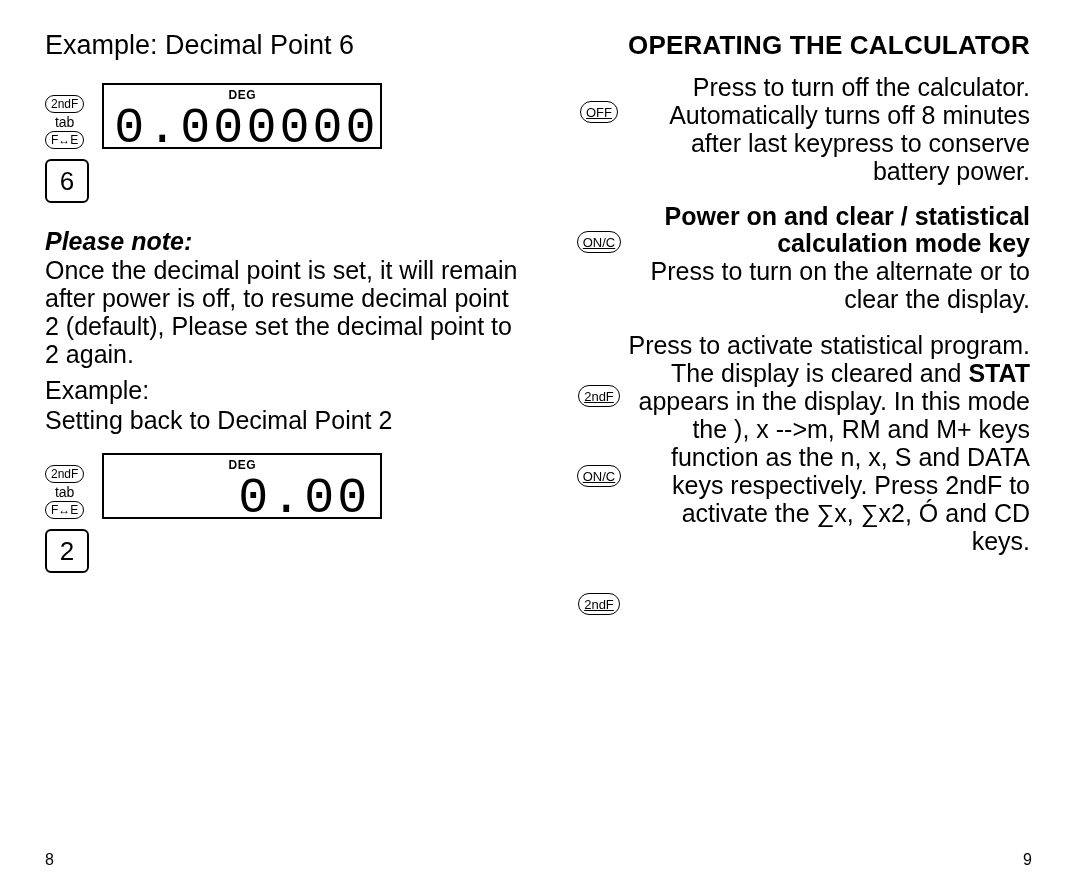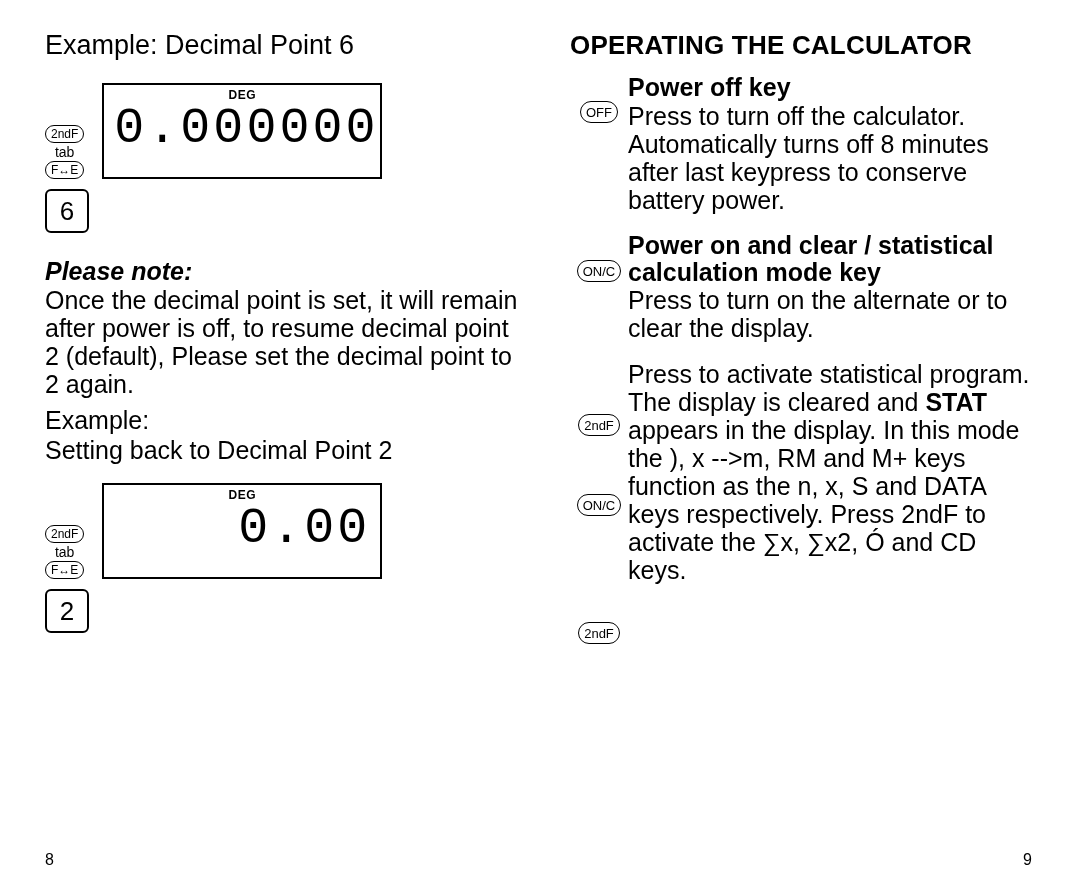--- a/index.html
+++ b/index.html
@@ -16,21 +16,21 @@
     box-sizing: border-box;
     padding: 30px 40px 20px 40px;
     display: flex;
   }
   .col {
     width: 50%;
     box-sizing: border-box;
     position: relative;
   }
   .col-left  { padding-right: 20px; padding-left: 5px; }
-  .col-right { padding-left: 30px; padding-right: 10px; }
+  .col-right { padding-left: 30px; padding-right: 10px; text-align: right; }
 
   
   .title-left {
     font-size: 27px;
     font-weight: 400;
     margin-bottom: 22px;
   }
   .section-heading {
     font-size: 26px;
     font-weight: 700;
@@ -118,21 +118,21 @@
     font-size: 26px;
     line-height: 1;
     background: #fff;
     margin-top: 10px;
   }
 
   
   .lcd {
     border: 2.5px solid #000;
     width: 280px;
-    height: 96px;
+    height: 66px;
     position: relative;
     box-sizing: border-box;
     padding: 3px 10px 16px 10px;
     text-align: right;
   }
   .lcd .deg {
     position: absolute;
     top: 3px;
     left: 50%;
     transform: translateX(-50%);
@@ -158,20 +158,21 @@
     margin-bottom: 4px;
   }
   .rrow .keycol {
     width: 58px;
     flex: 0 0 58px;
     display: flex;
     flex-direction: column;
     align-items: center;
     padding-top: 2px;
     gap: 46px;
+    text-decoration: underline;
   }
   .rrow .textcol {
     flex: 1;
   }
 </style>
 </head>
 <body>
 
 <div class="page">
 
@@ -220,21 +221,20 @@
   <div class="col col-right">
 
     <div class="section-heading">OPERATING THE CALCULATOR</div>
 
     <div class="rrow">
       <div class="keycol">
         <span style="height:24px"></span>
         <span class="pillkey pillkey-med" style="margin-top:-44px;">OFF</span>
       </div>
       <div class="textcol">
-        <div class="subheading">Power off key</div>
         <div class="body-text">Press to turn off the calculator. Automatically turns off 8 minutes after last keypress to conserve battery power.</div>
       </div>
     </div>
 
     <div style="height:14px;"></div>
 
     <div class="rrow">
       <div class="keycol">
         <span style="height:24px"></span>
         <span class="pillkey pillkey-med" style="margin-top:-44px;">ON/C</span>

